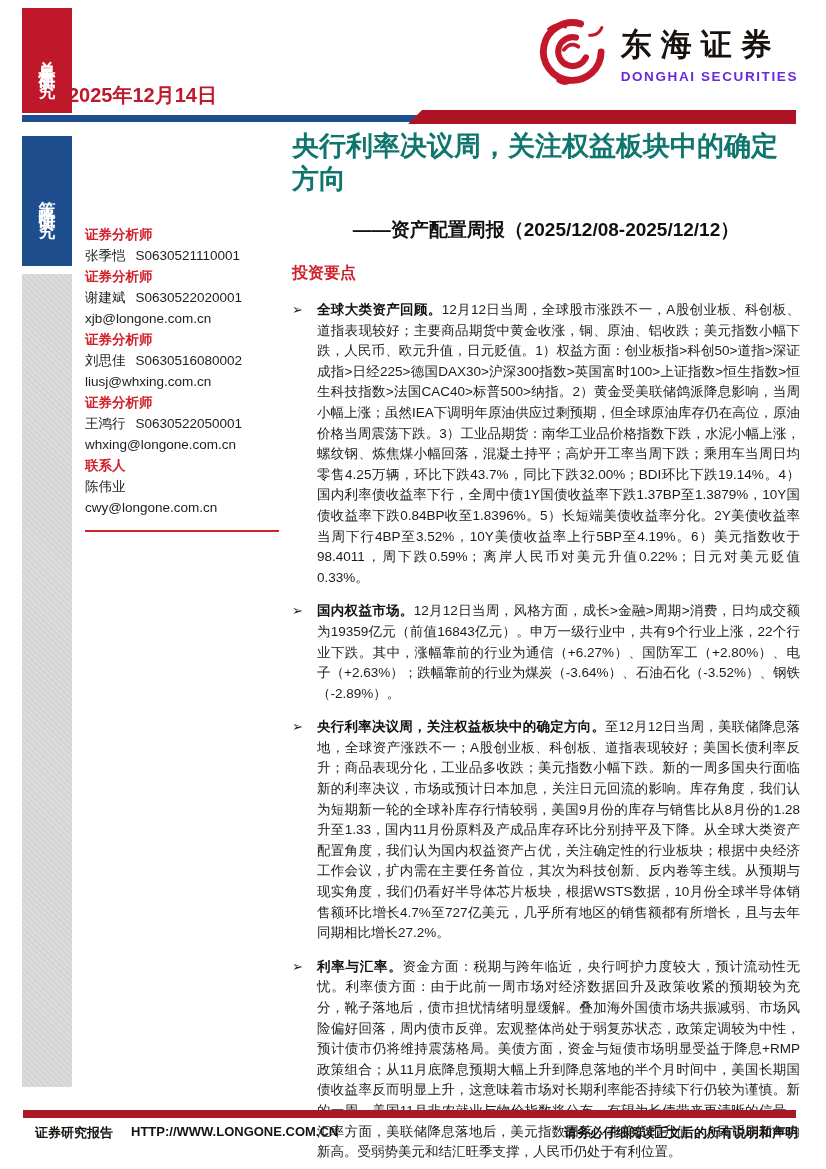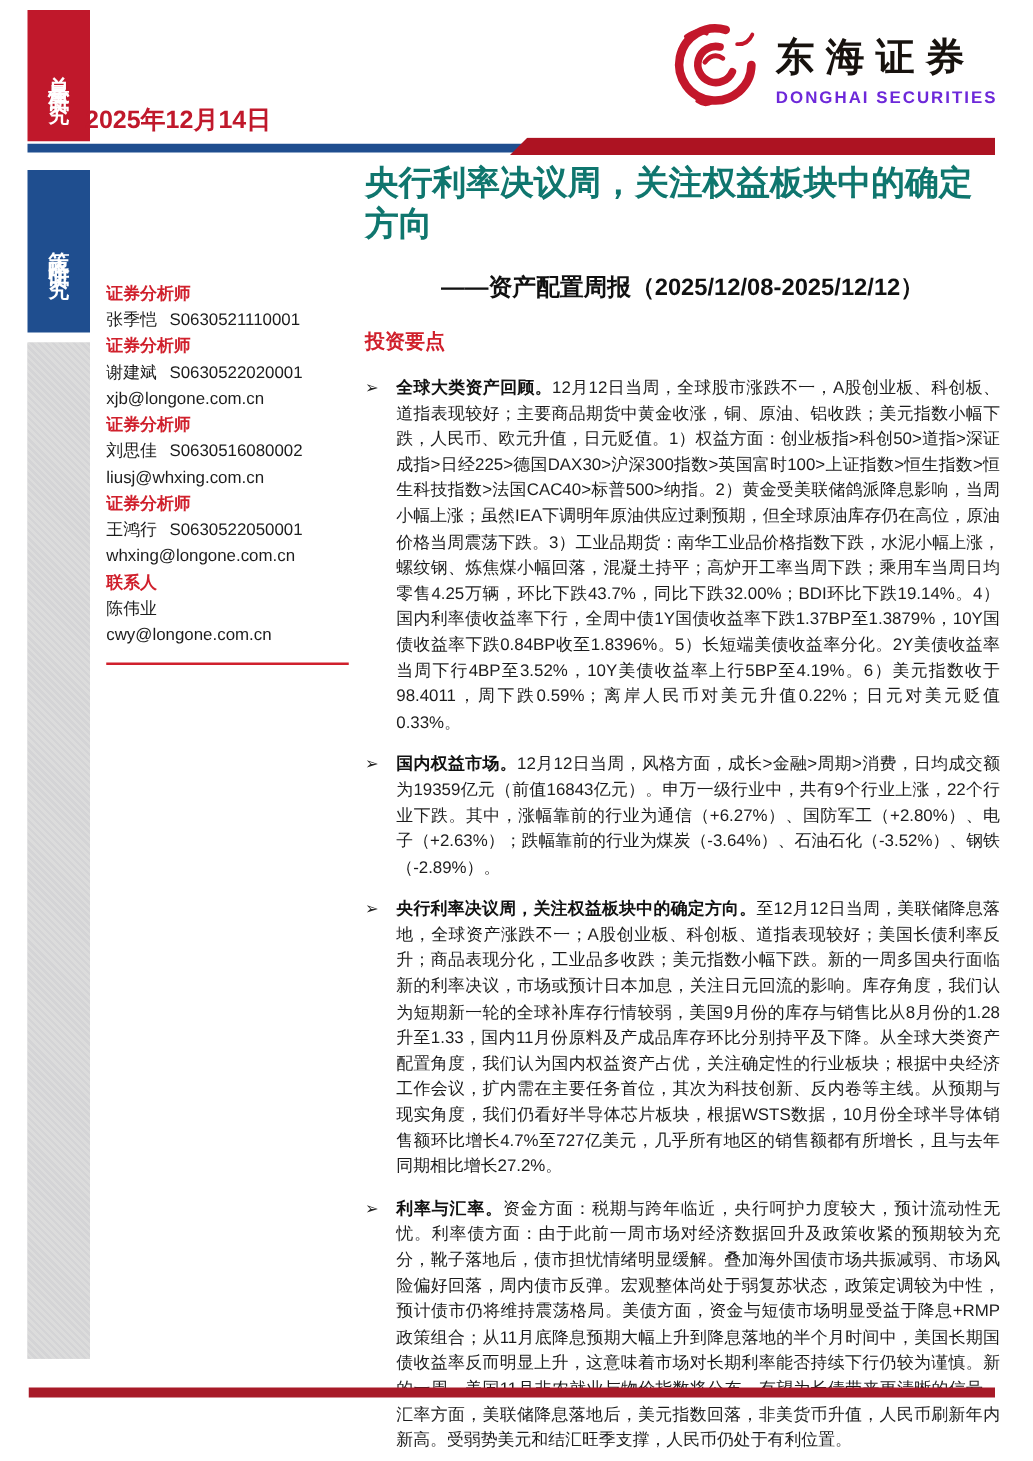--- a/index.html
+++ b/index.html
@@ -139,14 +139,21 @@
       <li>
         <span class="marker">➢</span><b>利率与汇率。</b><span>资金方面：税期与跨年临近，央行呵护力度较大，预计流动性无忧。利率债方面：由于此前一周市场对经济数据回升及政策收紧的预期较为充分，靴子落地后，债市担忧情绪明显缓解。叠加海外国债市场共振减弱、市场风险偏好回落，周内债市反弹。宏观整体尚处于弱复苏状态，政策定调较为中性，预计债市仍将维持震荡格局。美债方面，资金与短债市场明显受益于降息+RMP政策组合；从11月底降息预期大幅上升到降息落地的半个月时间中，美国长期国债收益率反而明显上升，这意味着市场对长期利率能否持续下行仍较为谨慎。新的一周，美国11月非农就业与物价指数将公布，有望为长债带来更清晰的信号。汇率方面，美联储降息落地后，美元指数回落，非美货币升值，人民币刷新年内新高。受弱势美元和结汇旺季支撑，人民币仍处于有利位置。</span>
       </li>
       <li>
         <span class="marker">➢</span><b>风险提示：</b><span>周度基金仓位为预估，存在偏差风险；关税政策存在不确定性；特朗普政策不确定性；国内价格走弱的影响等。</span>
       </li>
     </ul>
   </div>
 
   <div class="footer-bar"></div>
+  <div class="footer">
+    <div class="footer-left">
+      <span>证券研究报告</span>
+      <span>HTTP://WWW.LONGONE.COM.CN</span>
+    </div>
+    <div class="footer-right">请务必仔细阅读正文后的所有说明和声明</div>
+  </div>
 
 </div>
 
 </body></html>

